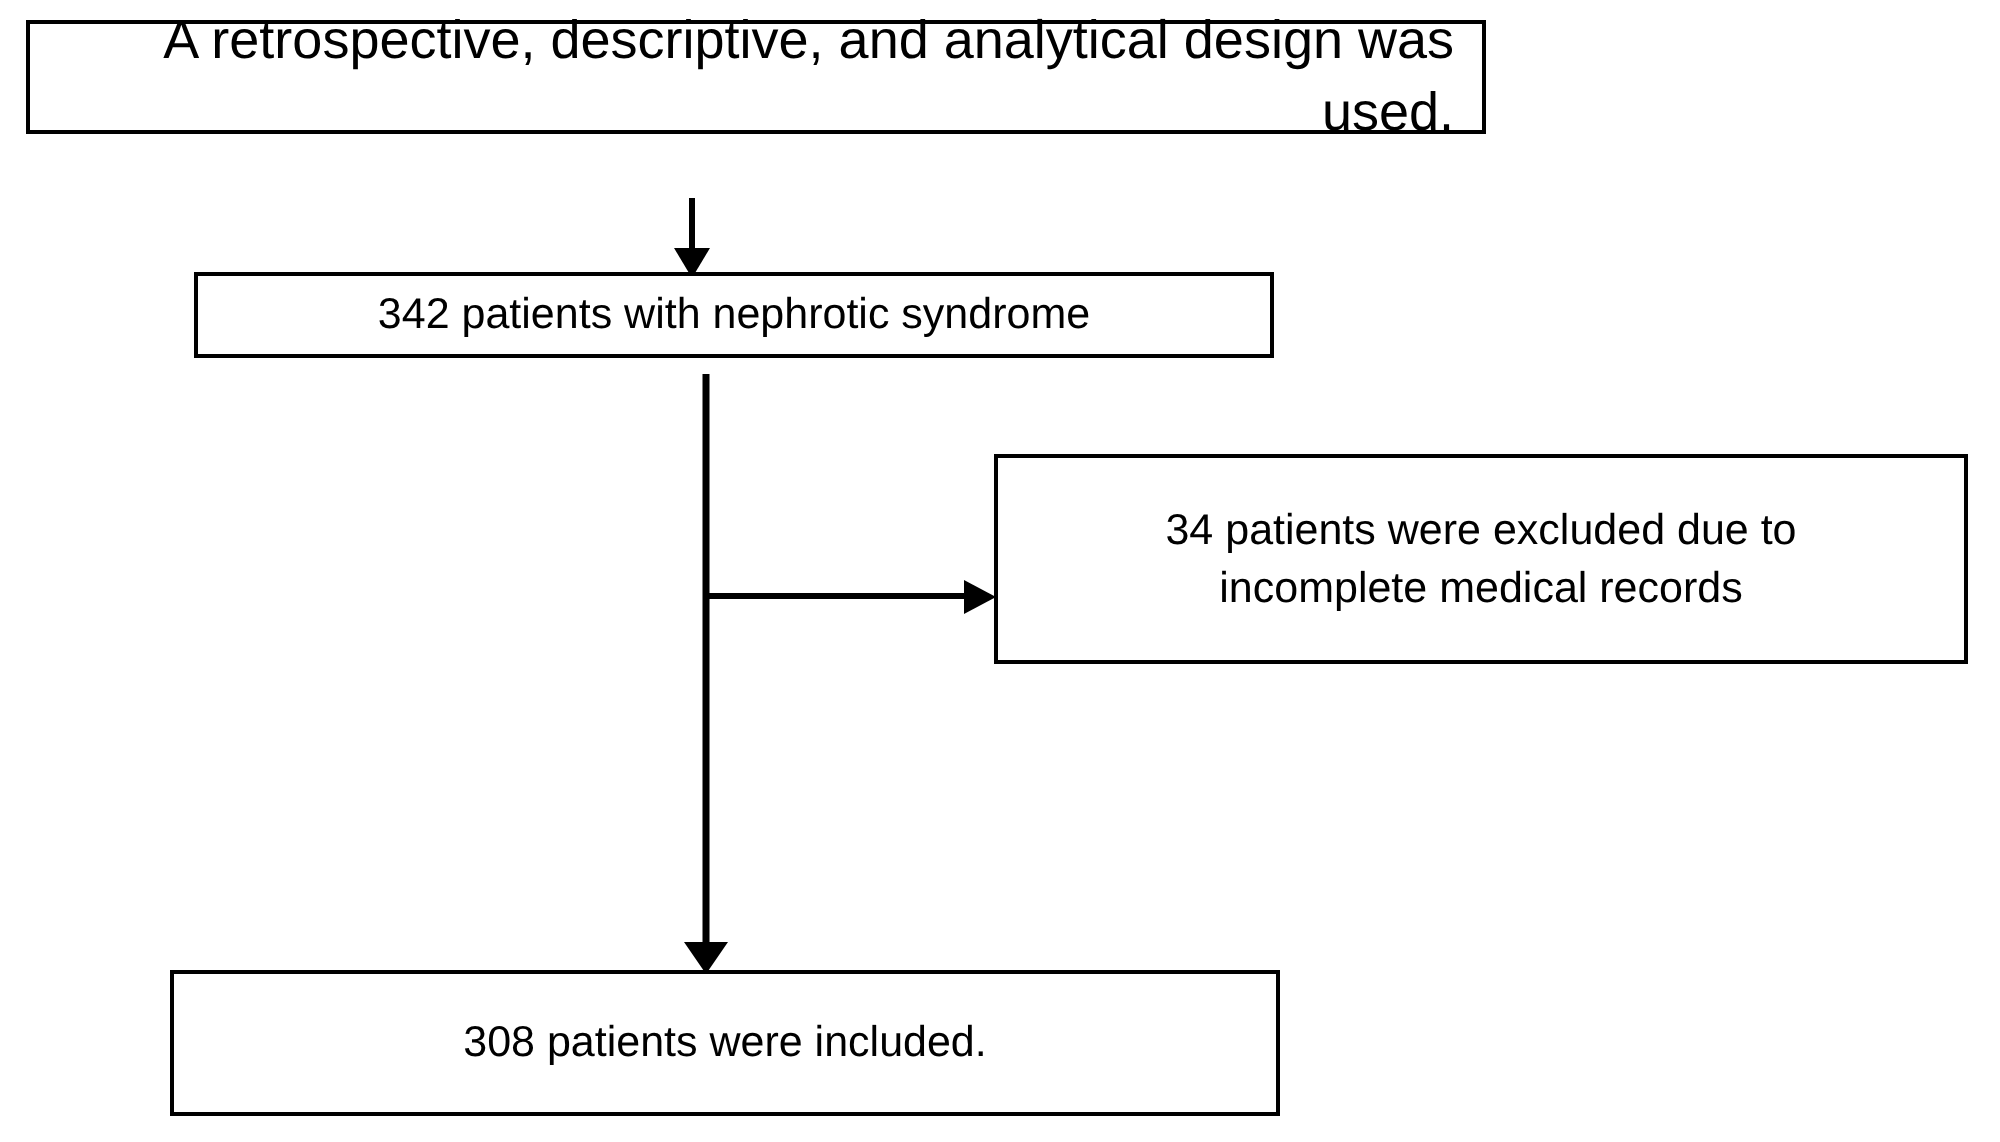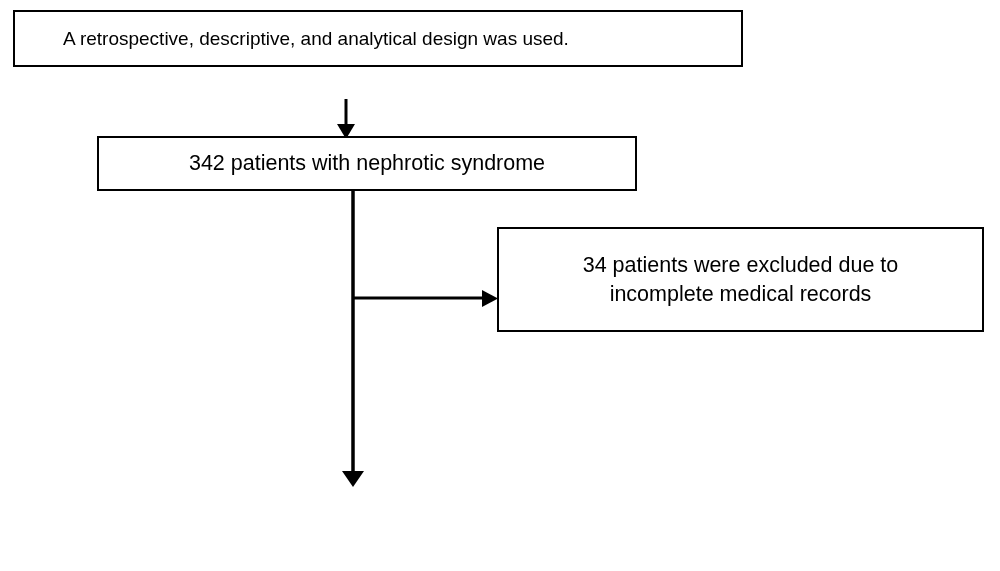--- a/index.html
+++ b/index.html
@@ -35,29 +35,29 @@
   }
   
   #box-design {
     left: 13px;
     top: 10px;
     width: 730px;
     height: 57px;
     padding: 0 14px 0 48px;
   }
   #box-design .box-text {
-    text-align: left;
-    font-size: 19px;
+    text-align: right;
+    font-size: 27px;
   }
   
   #box-cohort {
     left: 97px;
     top: 136px;
     width: 540px;
-    height: 55px;
+    height: 43px;
     padding: 0 12px;
   }
   #box-cohort .box-text {
     text-align: center;
     font-size: 21.5px;
   }
   
   #box-excluded {
     left: 497px;
     top: 227px;
@@ -121,14 +121,17 @@
 
   <div class="flow-box" id="box-cohort">
     <span class="box-text">342 patients with nephrotic syndrome</span>
   </div>
 
   <div class="flow-box" id="box-excluded">
     <span class="box-text">34 patients were excluded due to
 incomplete medical records</span>
   </div>
 
+  <div class="flow-box" id="box-included">
+    <span class="box-text">308 patients were included.</span>
+  </div>
 
 </div>
 
 </body></html>

